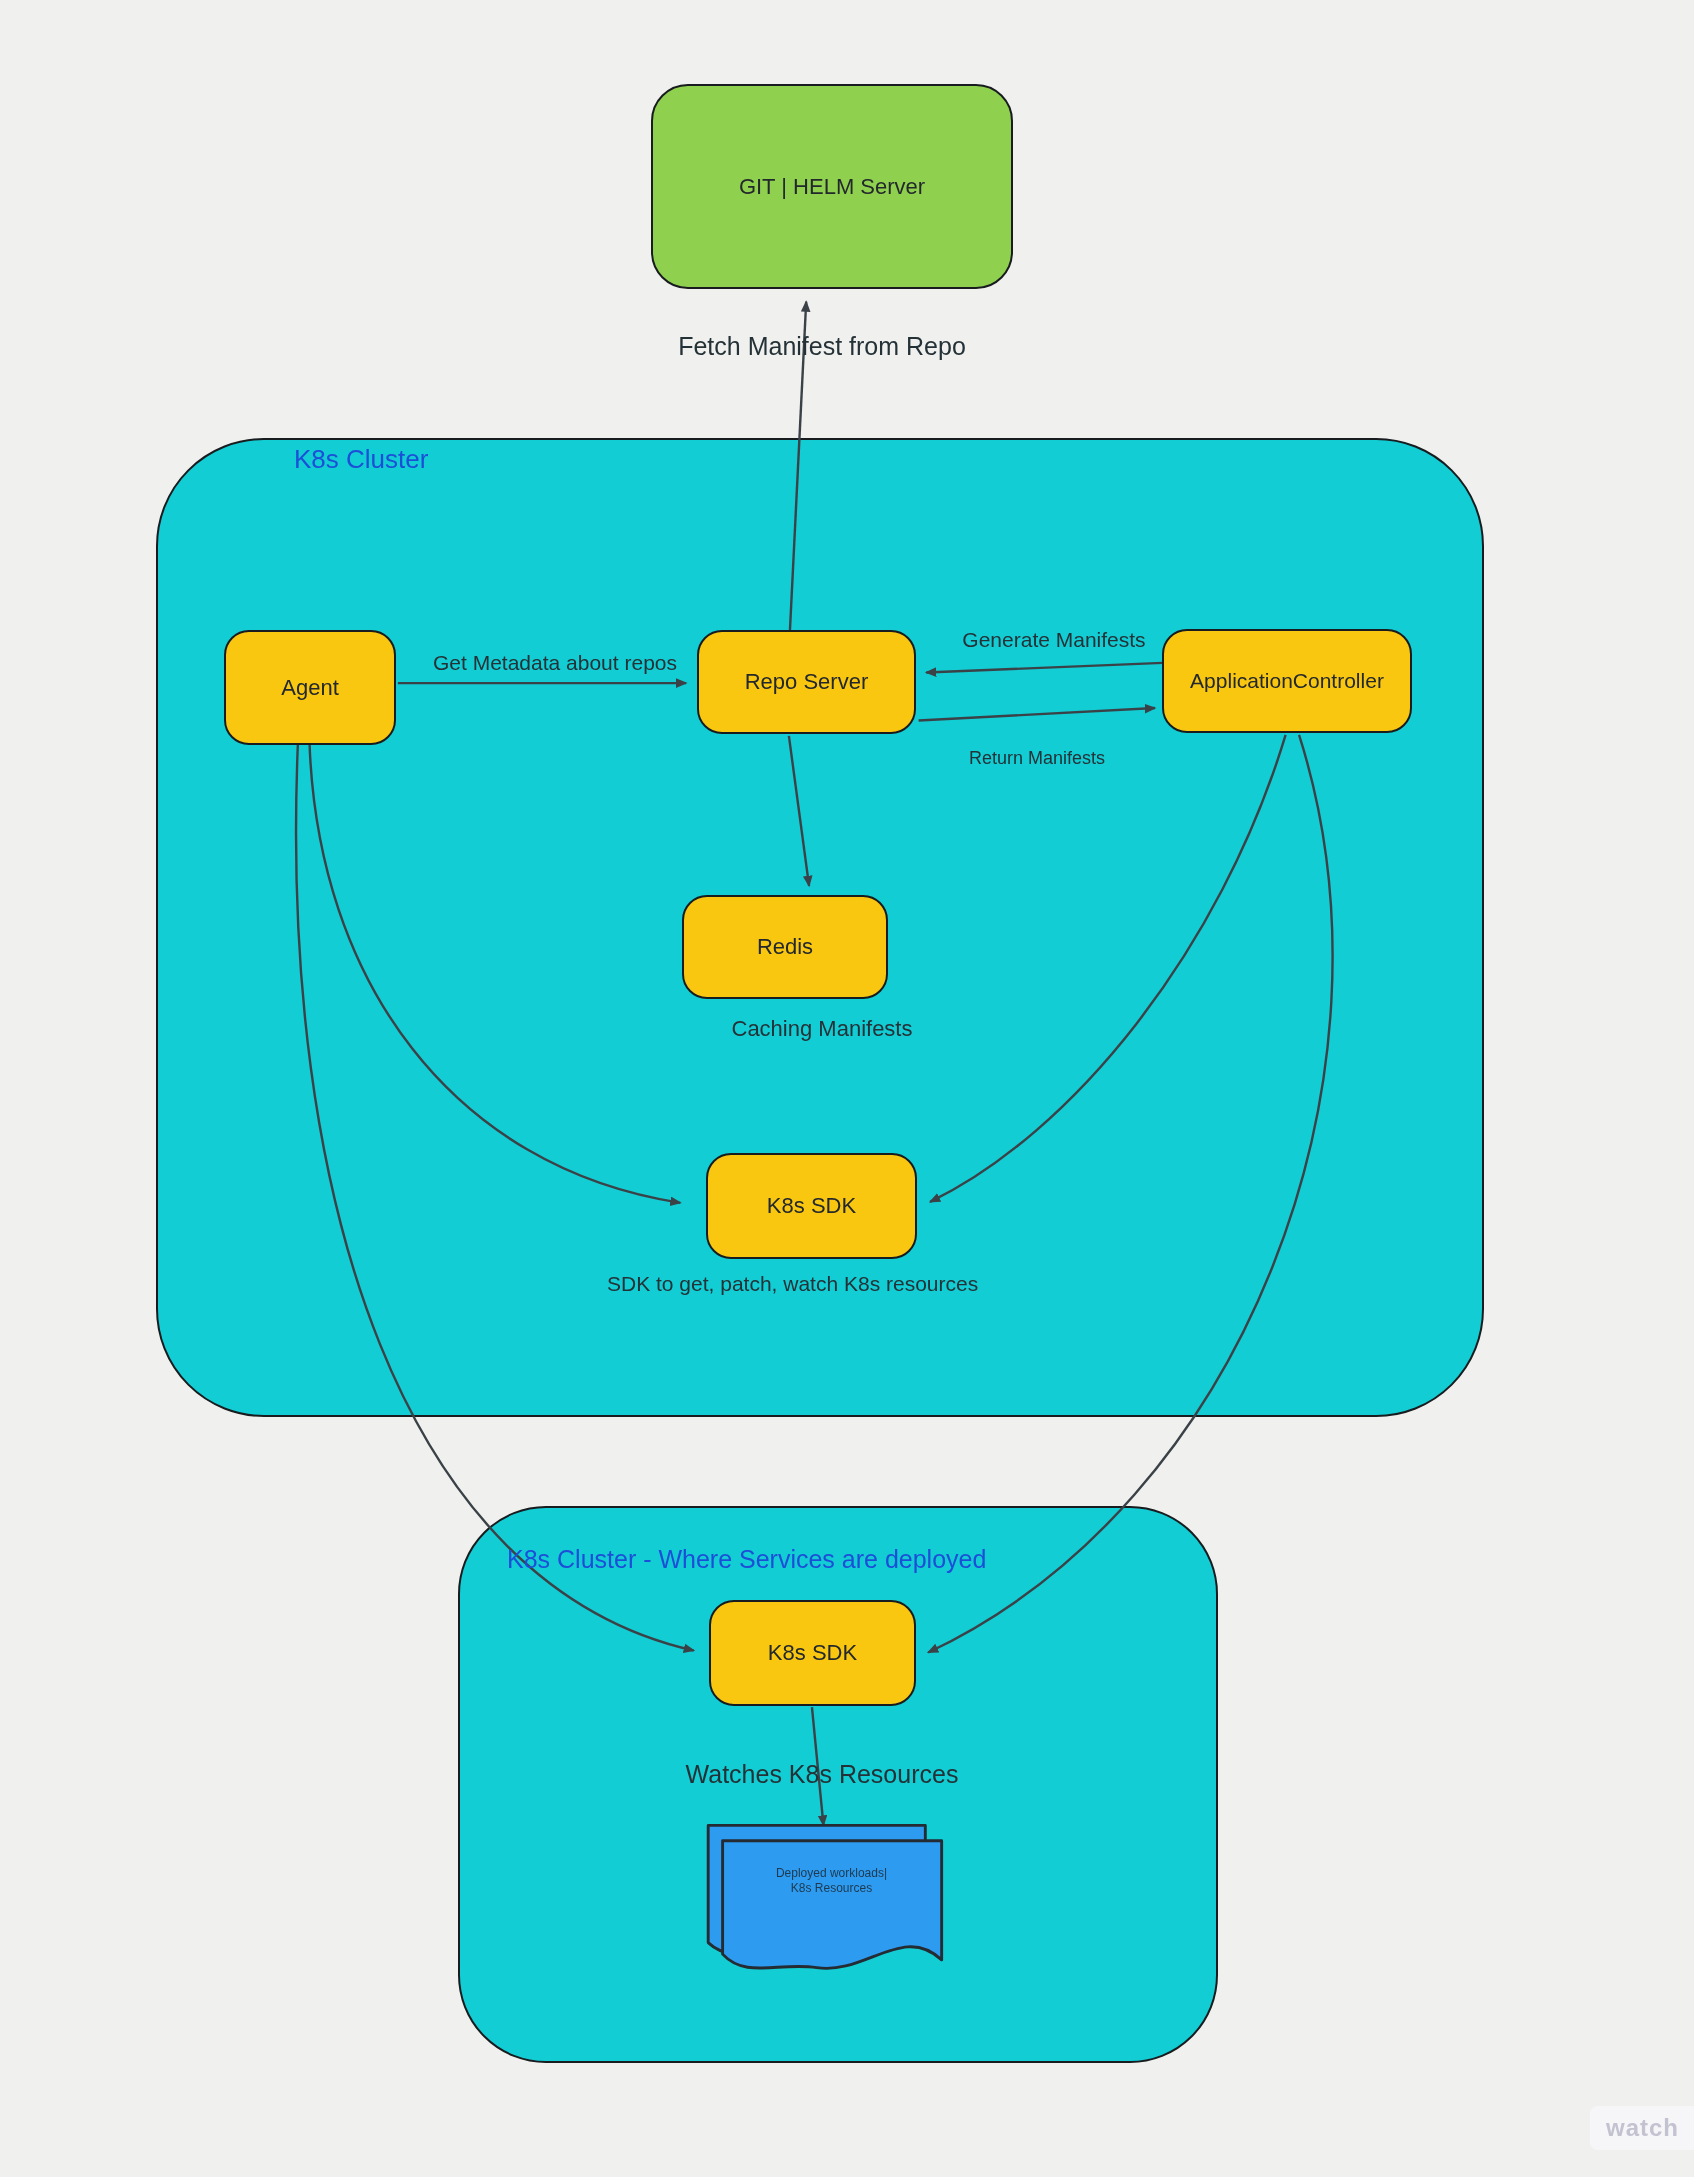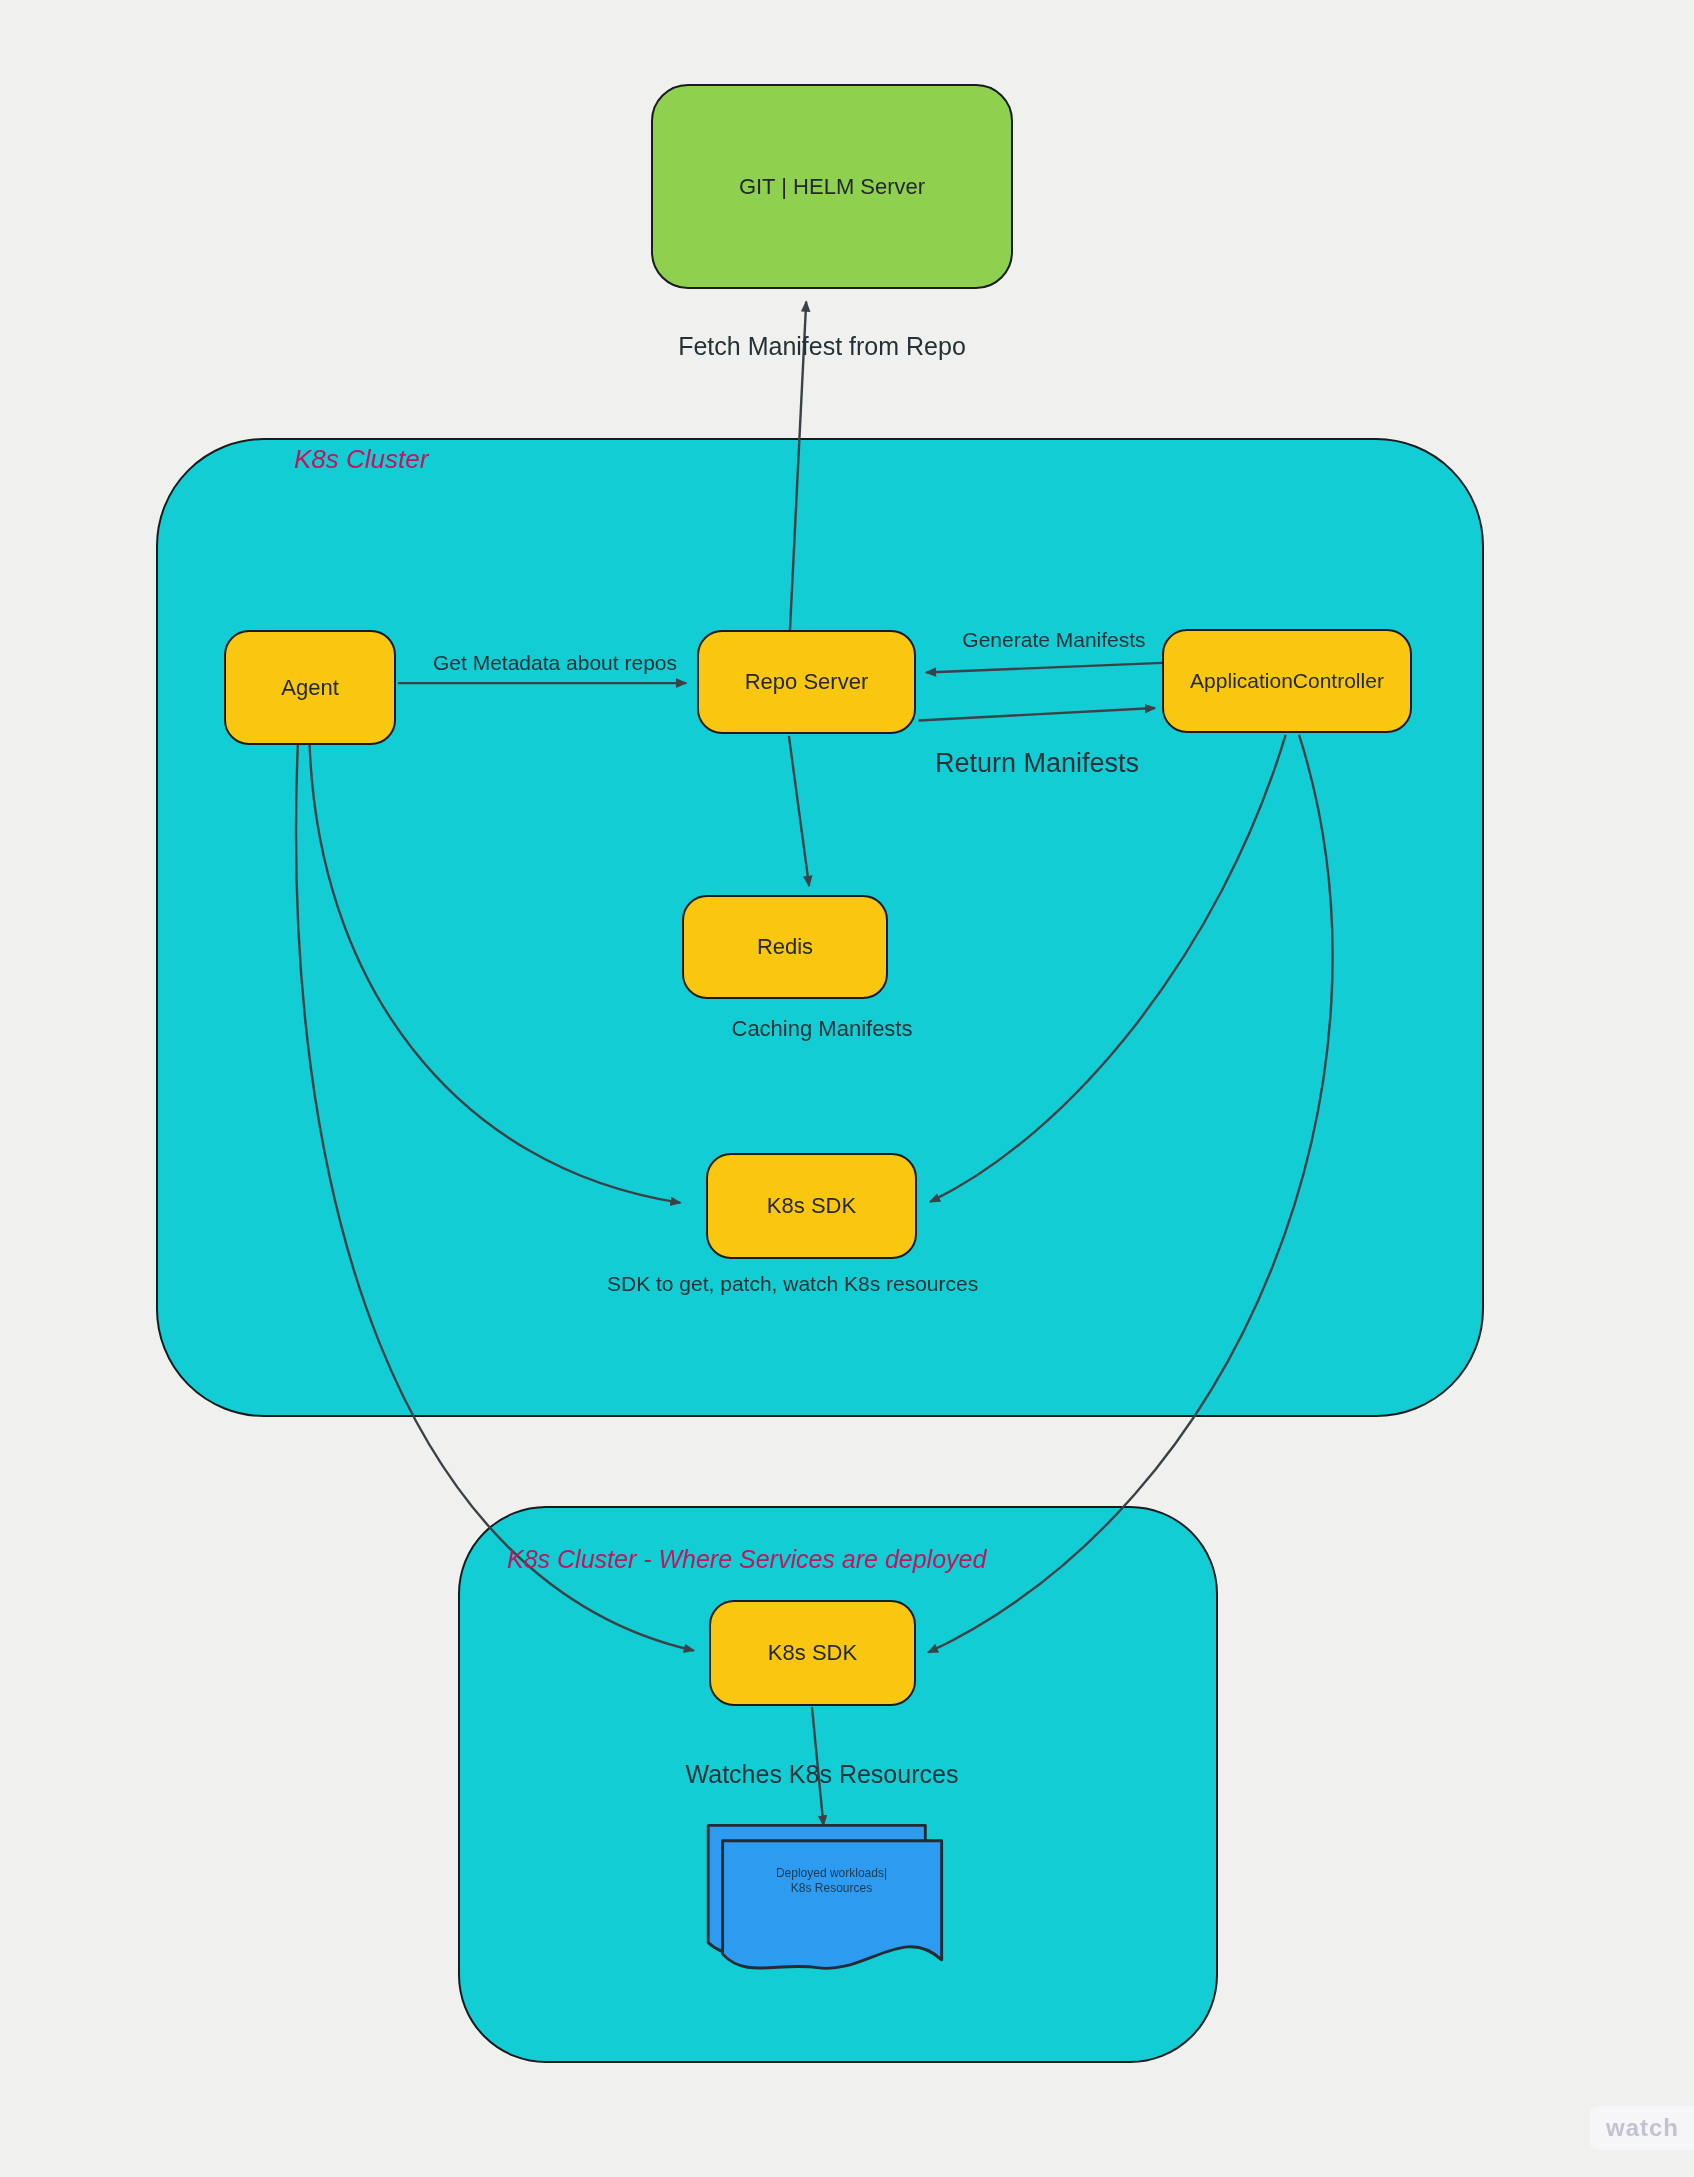--- a/index.html
+++ b/index.html
@@ -23,21 +23,21 @@
     background:var(--bg);
     font-family:"Liberation Sans","DejaVu Sans",sans-serif;
   }
   .cluster{
     position:absolute;background:var(--teal);
     border:2.9px solid var(--border-dark);z-index:1;
   }
   #cluster-main{left:156px;top:438px;width:1328px;height:979px;border-radius:108px;}
   #cluster-deploy{left:458px;top:1506px;width:760px;height:557px;border-radius:88px;}
   .cluster-title{
-    position:absolute;z-index:4;color:#be185d;white-space:nowrap;font-style:italic;
+    position:absolute;z-index:4;color:#1d4ed8;white-space:nowrap;
   }
   #cluster-main-title{left:294px;top:444px;font-size:26px;}
   #cluster-deploy-title{left:507px;top:1545px;font-size:25px;}
   svg#wires{position:absolute;left:0;top:0;z-index:2;}
   .node{
     position:absolute;display:flex;align-items:center;justify-content:center;
     background:var(--yellow);border:2.9px solid var(--border-dark);
     border-radius:25px;z-index:3;color:var(--box-text);font-size:22px;
     text-align:center;line-height:1.15;
   }
@@ -47,21 +47,21 @@
   #node-appctrl{left:1162px;top:629px;width:250px;height:104px;font-size:21px;}
   #node-redis{left:682px;top:895px;width:206px;height:104px;}
   #node-sdk-main{left:706px;top:1153px;width:211px;height:106px;}
   #node-sdk-deploy{left:709px;top:1600px;width:207px;height:106px;}
   .edge-label{
     position:absolute;z-index:4;color:var(--label);text-align:center;white-space:nowrap;
   }
   #lbl-fetch{left:649px;top:332px;width:346px;font-size:25px;}
   #lbl-getmeta{left:411px;top:651px;width:288px;font-size:21px;}
   #lbl-genman{left:910px;top:628px;width:288px;font-size:21px;}
-  #lbl-retman{left:893px;top:748px;width:288px;font-size:27px;}
+  #lbl-retman{left:893px;top:748px;width:288px;font-size:18px;}
   #lbl-caching{left:697px;top:1016px;width:250px;font-size:22px;}
   #lbl-sdkget{left:607px;top:1272px;width:365px;font-size:21px;}
   #lbl-watches{left:630px;top:1760px;width:384px;font-size:25px;}
   #doc-label{
     position:absolute;z-index:4;left:722px;top:1866px;width:219px;
     text-align:center;color:var(--doc-text);font-size:12px;line-height:1.25;
   }
   #watermark{
     position:absolute;z-index:5;left:1590px;top:2106px;width:105px;height:44px;
     background:var(--wm-bg);border-radius:7.7px 0 0 7.7px;

